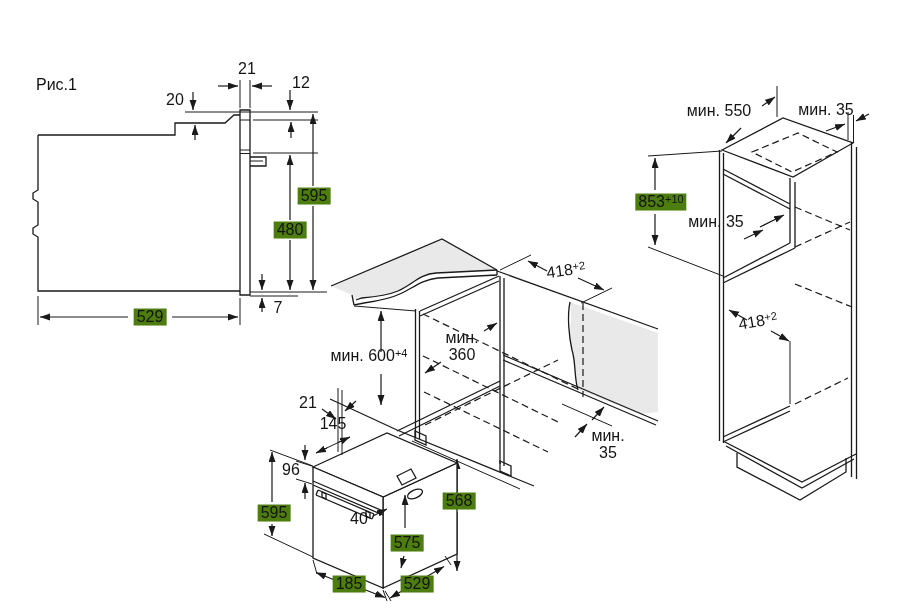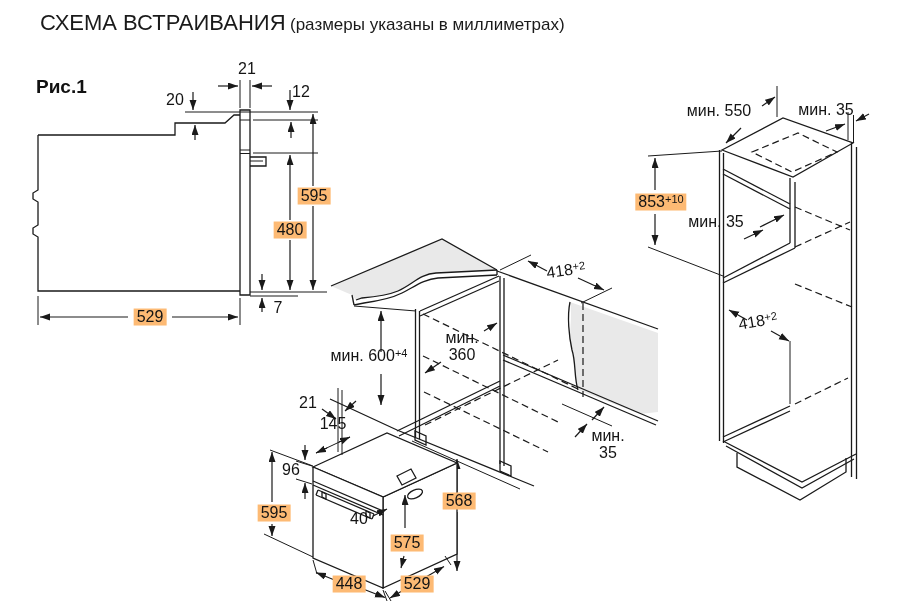--- a/index.html
+++ b/index.html
@@ -1,26 +1,26 @@
 <!DOCTYPE html>
 <html><head>
 <meta charset="utf-8">
 <style>
   html,body{margin:0;padding:0;background:#fff}
   #stage{position:relative;width:909px;height:608px;background:#fff;overflow:hidden;
          font-family:"Liberation Sans",sans-serif;color:#111}
   #linework{position:absolute;left:0;top:0}
   .lbl{position:absolute;transform:translate(-50%,-50%);font-size:16px;line-height:1.06;
        color:#141414;white-space:nowrap;text-align:center}
-  .bg{background:#fdba74;padding:0 3px}
+  .bg{background:#4d7c0f;padding:0 3px}
   .lbl sup{font-size:11px;vertical-align:4px}
   #title{position:absolute;left:40px;top:10px;white-space:nowrap}
   #title .main{font-size:22px;color:#1a1a1a}
   #title .sub{font-size:17px;color:#1a1a1a}
-  #fig{position:absolute;left:36px;top:76px;font-size:19px;font-weight:bold}
+  #fig{position:absolute;left:36px;top:76px;font-size:16px;font-weight:normal}
   svg *{vector-effect:non-scaling-stroke}
   .ln{stroke:#1a1a1a;stroke-width:1.3;fill:none}
   .thin{stroke:#1a1a1a;stroke-width:1;fill:none}
   .dash{stroke:#1a1a1a;stroke-width:1.2;fill:none;stroke-dasharray:7 4}
   .ar{stroke:#1a1a1a;stroke-width:1.2;fill:none;marker-end:url(#ah)}
   .grayfill{fill:#e9e9e9;stroke:none}
   .whitefill{fill:#fff;stroke:#1a1a1a;stroke-width:1.3}
 </style>
 </head>
 <body>
@@ -218,29 +218,25 @@
       <line class="ln" x1="723" y1="437" x2="790" y2="406"></line>
       <line class="ln" x1="723" y1="442" x2="790" y2="411"></line>
       <line class="dash" x1="795" y1="404" x2="848" y2="378"></line>
 
       <path class="ln" d="M723,441 L802,482 L856,454"></path>
       <path class="ln" d="M726,446 L802,488 L854,459"></path>
       <path class="ln" d="M737,453 L737,467 L800,500 L846,472 L846,458"></path>
     </g>
   </svg>
 
-  <div id="title">
-    <span class="main">СХЕМА ВСТРАИВАНИЯ</span>
-    <span class="sub">(размеры указаны в миллиметрах)</span>
-  </div>
   <div id="fig">Рис.1</div>
 
   <div class="lbl" style="left:247px;top:69px">21</div>
   <div class="lbl" style="left:175px;top:100px">20</div>
-  <div class="lbl" style="left:301px;top:92px">12</div>
+  <div class="lbl" style="left:301px;top:83px">12</div>
   <div class="lbl bg" style="left:314px;top:196px">595</div>
   <div class="lbl bg" style="left:290px;top:230px">480</div>
   <div class="lbl" style="left:278px;top:308px">7</div>
   <div class="lbl bg" style="left:150px;top:317px">529</div>
 
   <div class="lbl" style="left:369px;top:356px">
     <span>мин. 600</span><sup>+4</sup>
   </div>
   <div class="lbl" style="left:462px;top:347px">
     <span>мин.</span><br>
@@ -253,21 +249,21 @@
     <span>мин.</span><br>
     <span>35</span>
   </div>
 
   <div class="lbl" style="left:308px;top:403px">21</div>
   <div class="lbl" style="left:333px;top:424px">145</div>
   <div class="lbl" style="left:291px;top:470px">96</div>
   <div class="lbl bg" style="left:274px;top:513px">595</div>
   <div class="lbl" style="left:359px;top:519px">40</div>
   <div class="lbl bg" style="left:407px;top:543px">575</div>
-  <div class="lbl bg" style="left:349px;top:584px">448</div>
+  <div class="lbl bg" style="left:349px;top:584px">185</div>
   <div class="lbl bg" style="left:417px;top:584px">529</div>
   <div class="lbl bg" style="left:459px;top:501px">568</div>
 
   <div class="lbl" style="left:719px;top:111px">мин. 550</div>
   <div class="lbl" style="left:826px;top:110px">мин. 35</div>
   <div class="lbl bg" style="left:661px;top:202px">
     <span>853</span><sup>+10</sup>
   </div>
   <div class="lbl" style="left:716px;top:222px">мин. 35</div>
   <div class="lbl" style="left:758px;top:322px;transform:translate(-50%,-50%) rotate(-10deg)">

